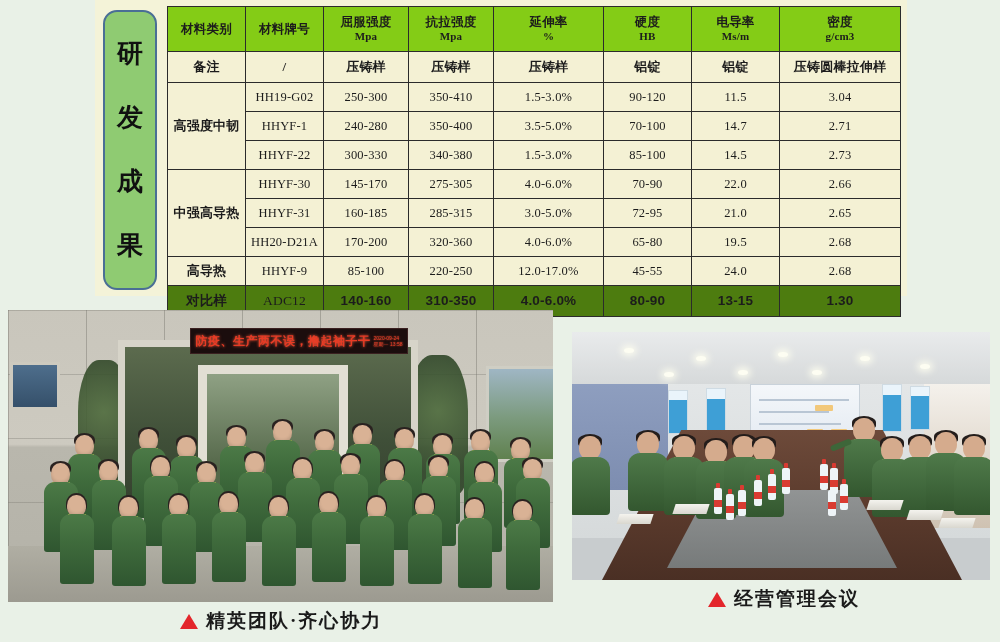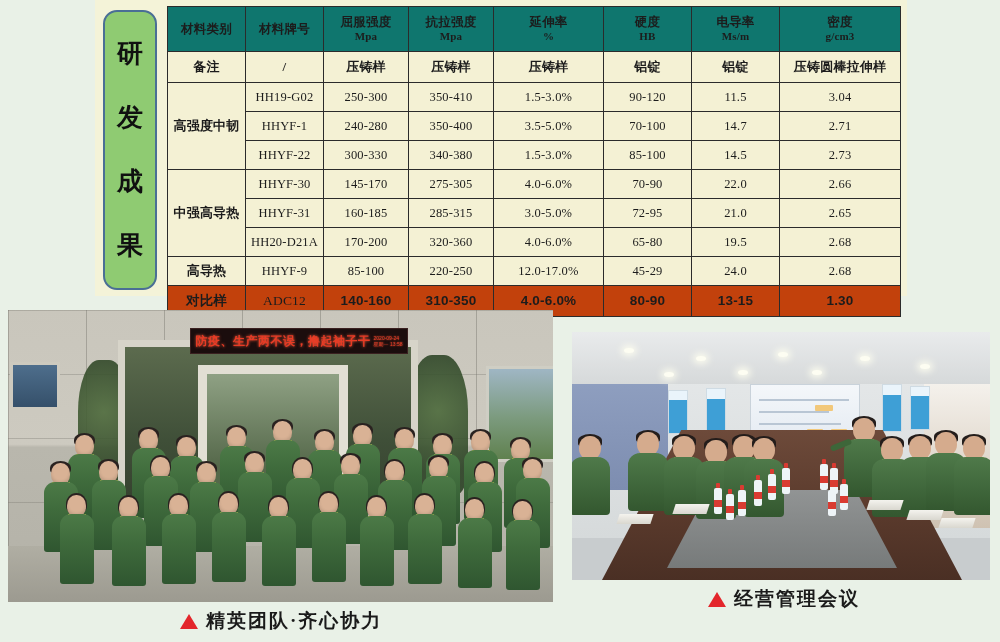--- a/index.html
+++ b/index.html
@@ -65,21 +65,21 @@
     text-align: center;
     vertical-align: middle;
     font-size: 12.5px;
     color: #1c1c1c;
     padding: 1px 1px;
     line-height: 1.18;
     font-family: "Liberation Serif", "DejaVu Serif", serif;
     letter-spacing: 0.2px;
   }
   #spec-table thead th {
-    background: #0f766e;
+    background: #84cc16;
     font-weight: 700;
     height: 42px;
     margin-top: 10px;
   }
   #spec-table thead th .unit {
     display: block;
     font-size: 11px;
     font-weight: 700;
     font-family: "Liberation Serif", "DejaVu Serif", serif;
   }
@@ -90,21 +90,21 @@
   #spec-table tr.note-row td {
     font-weight: 700;
     font-size: 13px;
     height: 28px;
   }
   #spec-table td.cat-cell {
     font-weight: 700;
     font-size: 13px;
   }
   #spec-table tr.compare-row td {
-    background: #c2410c;
+    background: #4d7c0f;
     font-weight: 700;
     font-size: 13.5px;
     height: 28px;
     font-family: "Liberation Sans", "DejaVu Sans", sans-serif;
   }
   #spec-table tr.compare-row td.grade {
     font-family: "Liberation Serif", "DejaVu Serif", serif;
     font-weight: 400;
   }
 
@@ -492,21 +492,21 @@
         <td>19.5</td>
         <td>2.68</td>
       </tr>
 
       <tr>
         <td class="cat-cell">高导热</td>
         <td>HHYF-9</td>
         <td>85-100</td>
         <td>220-250</td>
         <td>12.0-17.0%</td>
-        <td>45-29</td>
+        <td>45-55</td>
         <td>24.0</td>
         <td>2.68</td>
       </tr>
 
       <tr class="compare-row">
         <td>对比样</td>
         <td class="grade">ADC12</td>
         <td>140-160</td>
         <td>310-350</td>
         <td>4.0-6.0%</td>

